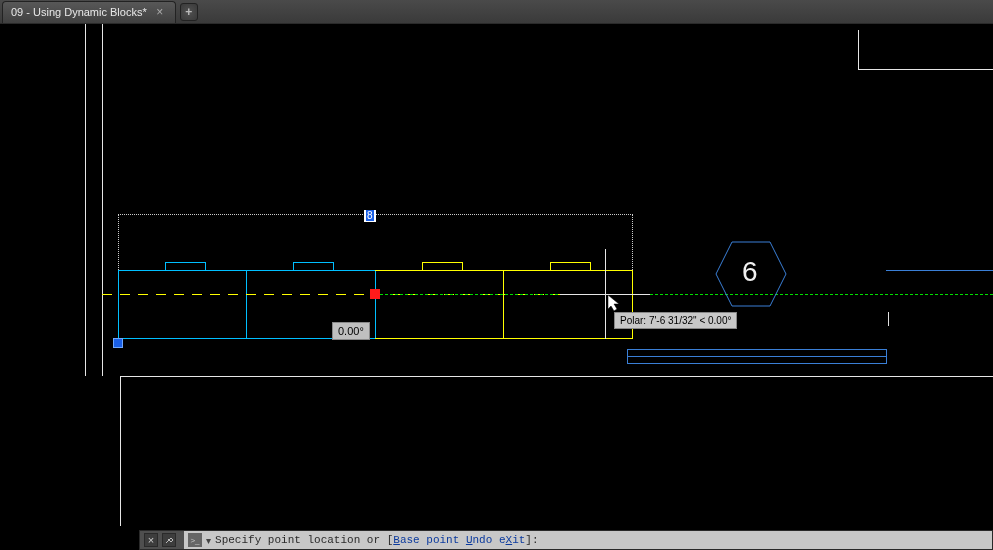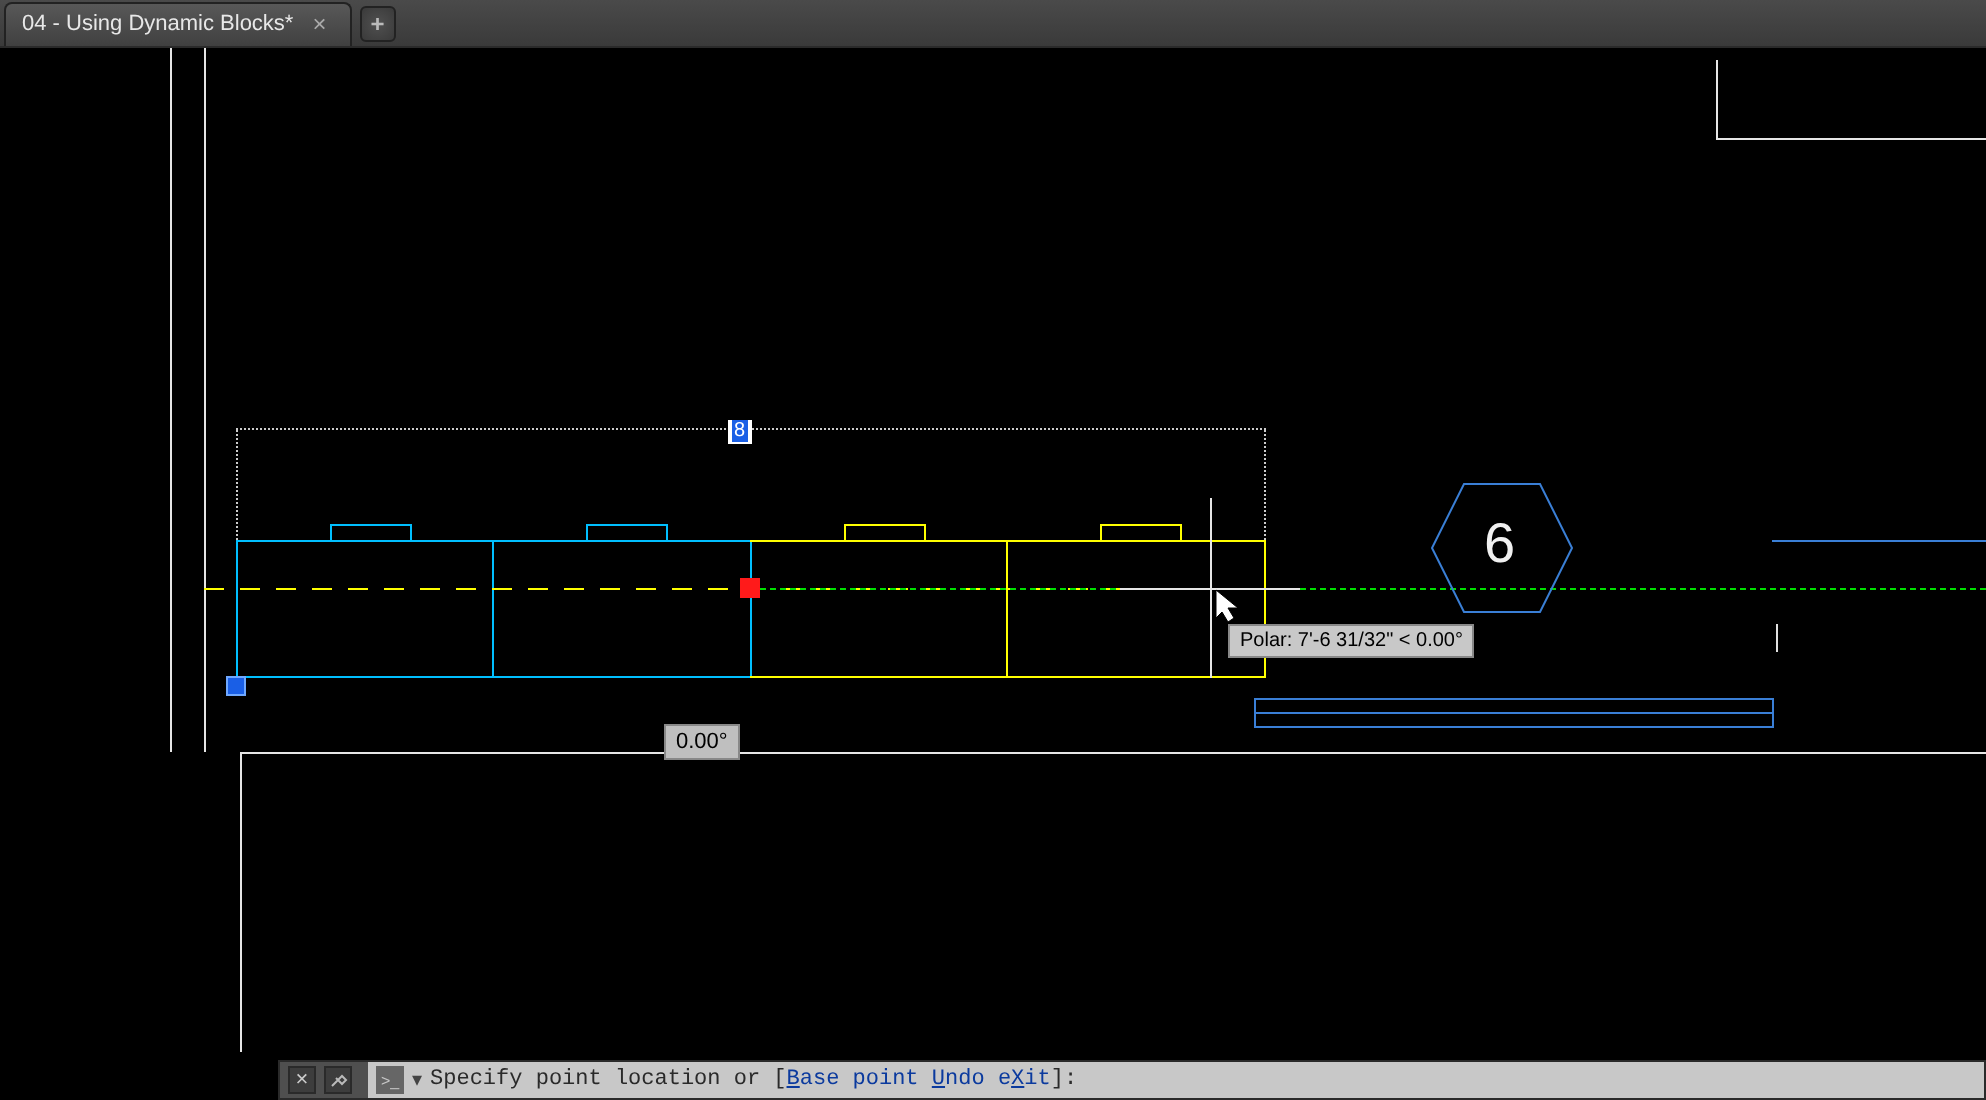--- a/index.html
+++ b/index.html
@@ -136,21 +136,21 @@
 
   .text-cursor {
     position:absolute; width:1px; background:#e0e0e0;
   }
 </style>
 </head>
 <body>
 
 <div class="tab-bar">
   <div class="tab">
-    <span>04 - Using Dynamic Blocks*</span>
+    <span>09 - Using Dynamic Blocks*</span>
     <span class="tab-close">×</span>
   </div>
   <div class="new-tab">+</div>
 </div>
 
 <div class="canvas">
 
   <div class="stroke-white" style="left:102px; top:0px; width:1px; height:352px;"></div>
   <div class="stroke-white" style="left:85px; top:0px; width:1px; height:352px;"></div>
   <div class="stroke-white" style="left:121px; top:352px; width:872px; height:1px;"></div>
@@ -199,21 +199,21 @@
   </svg>
 
   <div class="red-marker" style="left:370px; top:265px;"></div>
 
   <div class="blue-grip" style="left:113px; top:314px;"></div>
 
   <div class="valuebox-white" style="left:364px; top:186px;">
     <span style="background:#1a5fe6;color:#fff;padding:0 1px;">8</span>
   </div>
 
-  <div class="measurebox" style="left:332px; top:298px;margin-top:40px;">
+  <div class="measurebox" style="left:332px; top:298px;">
     <span>0.00°</span>
   </div>
 
   <div class="tooltip" style="left:614px; top:288px;">
     <span>Polar: 7'-6 31/32"  &lt;  0.00°</span>
   </div>
 
   <div class="stroke-lblue" style="left:627px; top:325px; width:260px; height:1px;"></div>
   <div class="stroke-lblue" style="left:627px; top:332px; width:260px; height:1px;"></div>
   <div class="stroke-lblue" style="left:627px; top:339px; width:260px; height:1px;"></div>

